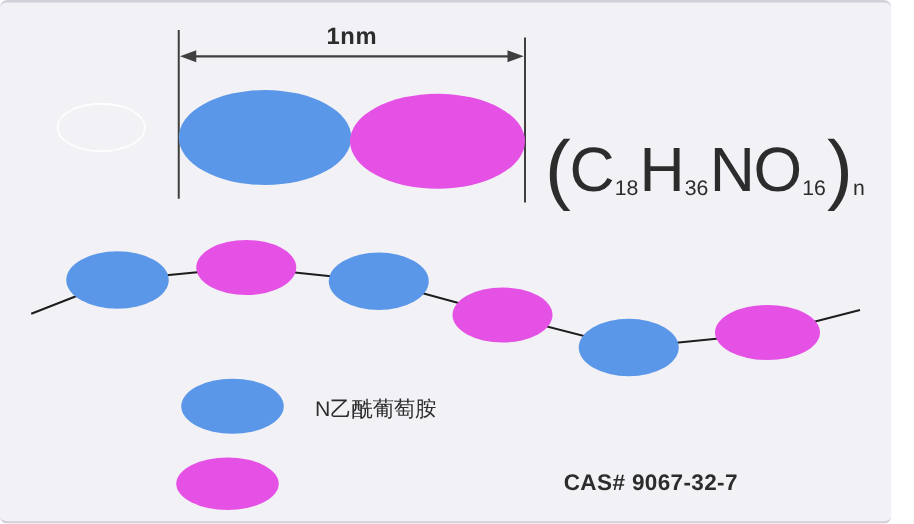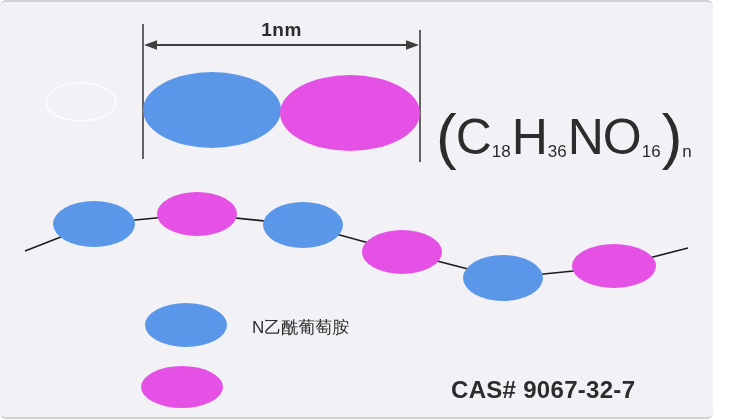--- a/index.html
+++ b/index.html
@@ -37,21 +37,21 @@
   .formula .paren{font-size:62px;font-weight:400;transform:translateY(3px);}
   .formula .el{font-weight:400;}
   .formula .sub{font-size:17px;letter-spacing:0;position:relative;top:3px;margin:0 1px;}
 
   .legend-label{font-size:17px;}
   .legend-label.l1{left:252px;top:314px;}
   .legend-label.l2{left:253px;top:376px;}
 
   .cas-label{
     left:451px;top:374px;
-    font-size:24px;font-weight:700;letter-spacing:.3px;
+    font-size:18px;font-weight:700;letter-spacing:.3px;
   }
 </style>
 </head>
 <body>
 
 <div class="canvas">
 
   <svg class="layer" width="731" height="419" viewBox="0 0 731 419">
 
     <ellipse cx="81" cy="100" rx="35" ry="19" fill="none" stroke-width="1.5" stroke="#ffffff" opacity="0.85"></ellipse>

